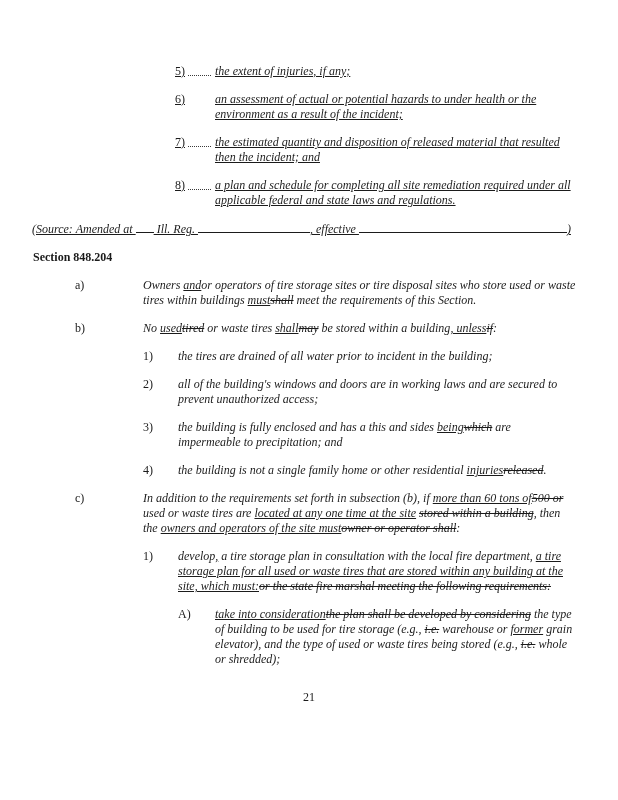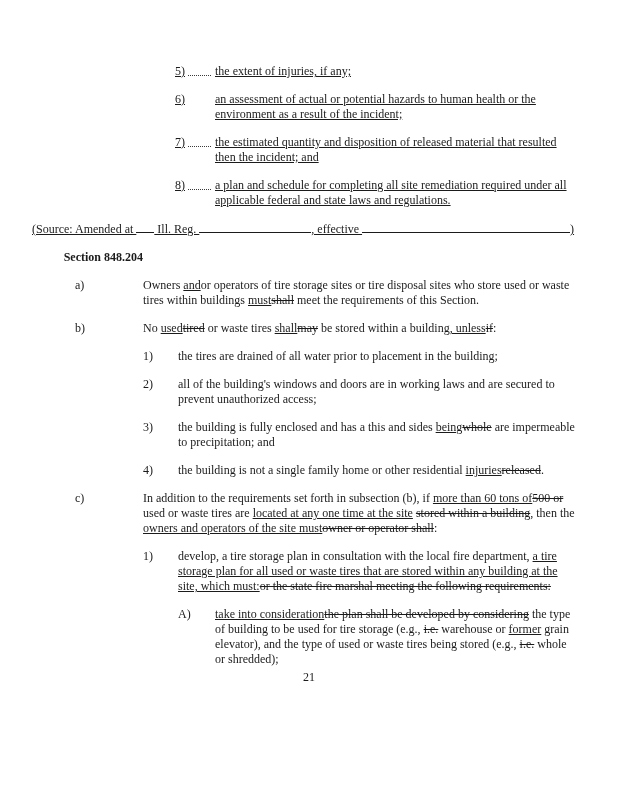--- a/index.html
+++ b/index.html
@@ -9,98 +9,98 @@
     font-family:"Liberation Serif", serif;
     font-size:12px;line-height:15px;
     color:#1b1b1b;
     overflow:hidden;
   }
   .page{box-sizing:border-box;width:618px;height:800px;padding-top:64px;position:relative;}
   .block{display:flex;margin-top:13px;margin-right:42px;align-items:flex-start;}
   .block.first{margin-top:0;}
   .label-cell{display:inline-flex;flex-shrink:0;align-items:flex-end;}
   .leader{flex:1;border-bottom:1px dotted #3a3a3a;margin:0 4px 3px 3px;height:11px;}
-  .content{flex:1;}
+  .content{flex:1;font-style:italic;}
   .r-plain{}
   .r-ins{text-decoration:underline;}
   .r-del{text-decoration:line-through;}
   .r-bold{font-weight:bold;}
   .r-blank{display:inline-block;border-bottom:1px solid #1b1b1b;height:11px;vertical-align:baseline;}
   [data-name="source-line"]{margin-right:24px;}
-  .page-number{text-align:center;margin-top:3px;}
+  .page-number{text-align:center;margin-top:23px;}
 </style>
 </head>
 <body>
 
 <div class="page" data-name="document-page">
   <div data-name="document-blocks">
       <div class="block first" data-name="item-5" style="margin-left: 175px;">
         <span class="label-cell" data-name="item-label" style="width: 40px;">
           <span class="r-ins" data-name="item-label-text">5)</span>
           <span class="leader" data-name="tab-leader"></span>
         </span>
         <span class="content" data-name="item-text"><span class="r-ins" data-name="ins-run">the extent of injuries, if any;</span></span>
       </div>
       <div class="block" data-name="item-6" style="margin-left: 175px;">
         <span class="label-cell" data-name="item-label" style="width: 40px;">
           <span class="r-ins" data-name="item-label-text">6)</span>
         </span>
-        <span class="content" data-name="item-text"><span class="r-ins" data-name="ins-run">an assessment of actual or potential hazards to human health or the environment as a result of the incident;</span></span>
+        <span class="content" data-name="item-text"><span class="r-ins" data-name="ins-run">an assessment of actual or potential hazards to under health or the environment as a result of the incident;</span></span>
       </div>
       <div class="block" data-name="item-7" style="margin-left: 175px;">
         <span class="label-cell" data-name="item-label" style="width: 40px;">
           <span class="r-ins" data-name="item-label-text">7)</span>
           <span class="leader" data-name="tab-leader"></span>
         </span>
         <span class="content" data-name="item-text"><span class="r-ins" data-name="ins-run">the estimated quantity and disposition of released material that resulted then the incident; and</span></span>
       </div>
       <div class="block" data-name="item-8" style="margin-left: 175px;">
         <span class="label-cell" data-name="item-label" style="width: 40px;">
           <span class="r-ins" data-name="item-label-text">8)</span>
           <span class="leader" data-name="tab-leader"></span>
         </span>
         <span class="content" data-name="item-text"><span class="r-ins" data-name="ins-run">a plan and schedule for completing all site remediation required under all applicable federal and state laws and regulations.</span></span>
       </div>
       <div class="block" data-name="source-line" style="margin-left: 32px;">
         <span class="content" data-name="item-text"><span class="r-ins" data-name="ins-run">(Source: Amended at </span><span class="r-blank" data-name="blank-line" style="width: 18px;"></span><span class="r-ins" data-name="ins-run"> Ill. Reg. </span><span class="r-blank" data-name="blank-line" style="width: 112px;"></span><span class="r-ins" data-name="ins-run">, effective </span><span class="r-blank" data-name="blank-line" style="width: 208px;"></span><span class="r-ins" data-name="ins-run">)</span></span>
       </div>
       <div class="block" data-name="section-heading" style="margin-left: 33px;">
-        <span class="label-cell" data-name="item-label" style="width: 110px; justify-content: flex-end;">
+        <span class="label-cell" data-name="item-label" style="width: 110px;">
           <span class="r-bold" data-name="item-label-text">Section 848.204</span>
         </span>
       </div>
       <div class="block" data-name="item-a" style="margin-left: 75px;">
         <span class="label-cell" data-name="item-label" style="width: 68px;">
           <span class="r-plain" data-name="item-label-text">a)</span>
         </span>
         <span class="content" data-name="item-text"><span class="r-plain" data-name="plain-run">Owners </span><span class="r-ins" data-name="ins-run">and</span><span class="r-plain" data-name="plain-run">or operators of tire storage sites or tire disposal sites who store used or waste tires within buildings </span><span class="r-ins" data-name="ins-run">must</span><span class="r-del" data-name="del-run">shall</span><span class="r-plain" data-name="plain-run"> meet the requirements of this Section.</span></span>
       </div>
       <div class="block" data-name="item-b" style="margin-left: 75px;">
         <span class="label-cell" data-name="item-label" style="width: 68px;">
           <span class="r-plain" data-name="item-label-text">b)</span>
         </span>
         <span class="content" data-name="item-text"><span class="r-plain" data-name="plain-run">No </span><span class="r-ins" data-name="ins-run">used</span><span class="r-del" data-name="del-run">tired</span><span class="r-plain" data-name="plain-run"> or waste tires </span><span class="r-ins" data-name="ins-run">shall</span><span class="r-del" data-name="del-run">may</span><span class="r-plain" data-name="plain-run"> be stored within a building</span><span class="r-ins" data-name="ins-run">, unless</span><span class="r-del" data-name="del-run">if</span><span class="r-plain" data-name="plain-run">:</span></span>
       </div>
       <div class="block" data-name="item-b1" style="margin-left: 143px;">
         <span class="label-cell" data-name="item-label" style="width: 35px;">
           <span class="r-plain" data-name="item-label-text">1)</span>
         </span>
-        <span class="content" data-name="item-text"><span class="r-plain" data-name="plain-run">the tires are drained of all water prior to placement in the building;</span></span>
+        <span class="content" data-name="item-text"><span class="r-plain" data-name="plain-run">the tires are drained of all water prior to incident in the building;</span></span>
       </div>
       <div class="block" data-name="item-b2" style="margin-left: 143px;">
         <span class="label-cell" data-name="item-label" style="width: 35px;">
           <span class="r-plain" data-name="item-label-text">2)</span>
         </span>
         <span class="content" data-name="item-text"><span class="r-plain" data-name="plain-run">all of the building's windows and doors are in working laws and are secured to prevent unauthorized access;</span></span>
       </div>
       <div class="block" data-name="item-b3" style="margin-left: 143px;">
         <span class="label-cell" data-name="item-label" style="width: 35px;">
           <span class="r-plain" data-name="item-label-text">3)</span>
         </span>
-        <span class="content" data-name="item-text"><span class="r-plain" data-name="plain-run">the building is fully enclosed and has a this and sides </span><span class="r-ins" data-name="ins-run">being</span><span class="r-del" data-name="del-run">whole</span><span class="r-plain" data-name="plain-run"> are impermeable to precipitation; and</span></span>
+        <span class="content" data-name="item-text"><span class="r-plain" data-name="plain-run">the building is fully enclosed and has a this and sides </span><span class="r-ins" data-name="ins-run">being</span><span class="r-del" data-name="del-run">which</span><span class="r-plain" data-name="plain-run"> are impermeable to precipitation; and</span></span>
       </div>
       <div class="block" data-name="item-b4" style="margin-left: 143px;">
         <span class="label-cell" data-name="item-label" style="width: 35px;">
           <span class="r-plain" data-name="item-label-text">4)</span>
         </span>
         <span class="content" data-name="item-text"><span class="r-plain" data-name="plain-run">the building is not a single family home or other residential </span><span class="r-ins" data-name="ins-run">injuries</span><span class="r-del" data-name="del-run">released</span><span class="r-plain" data-name="plain-run">.</span></span>
       </div>
       <div class="block" data-name="item-c" style="margin-left: 75px;">
         <span class="label-cell" data-name="item-label" style="width: 68px;">
           <span class="r-plain" data-name="item-label-text">c)</span>

